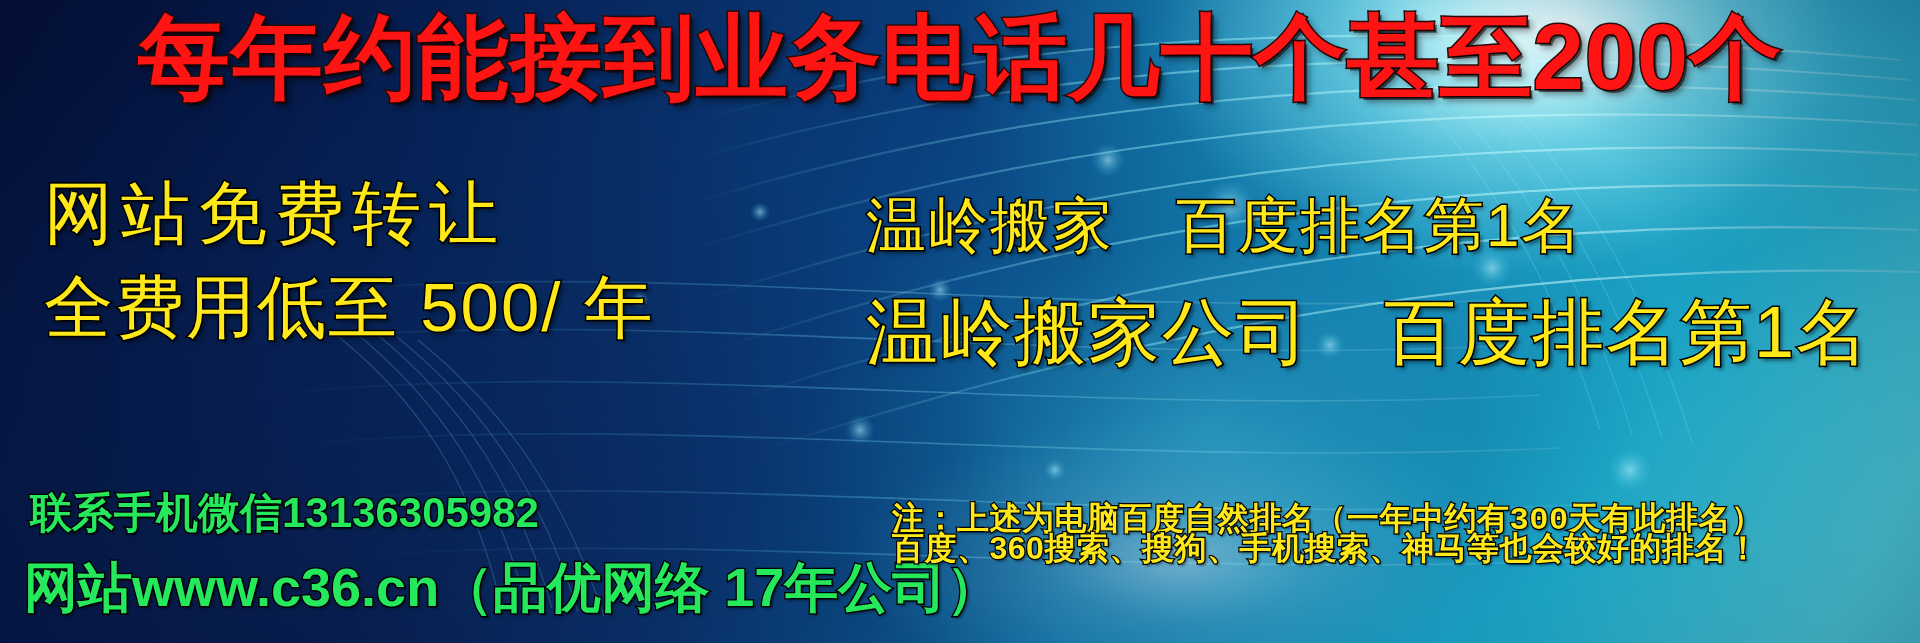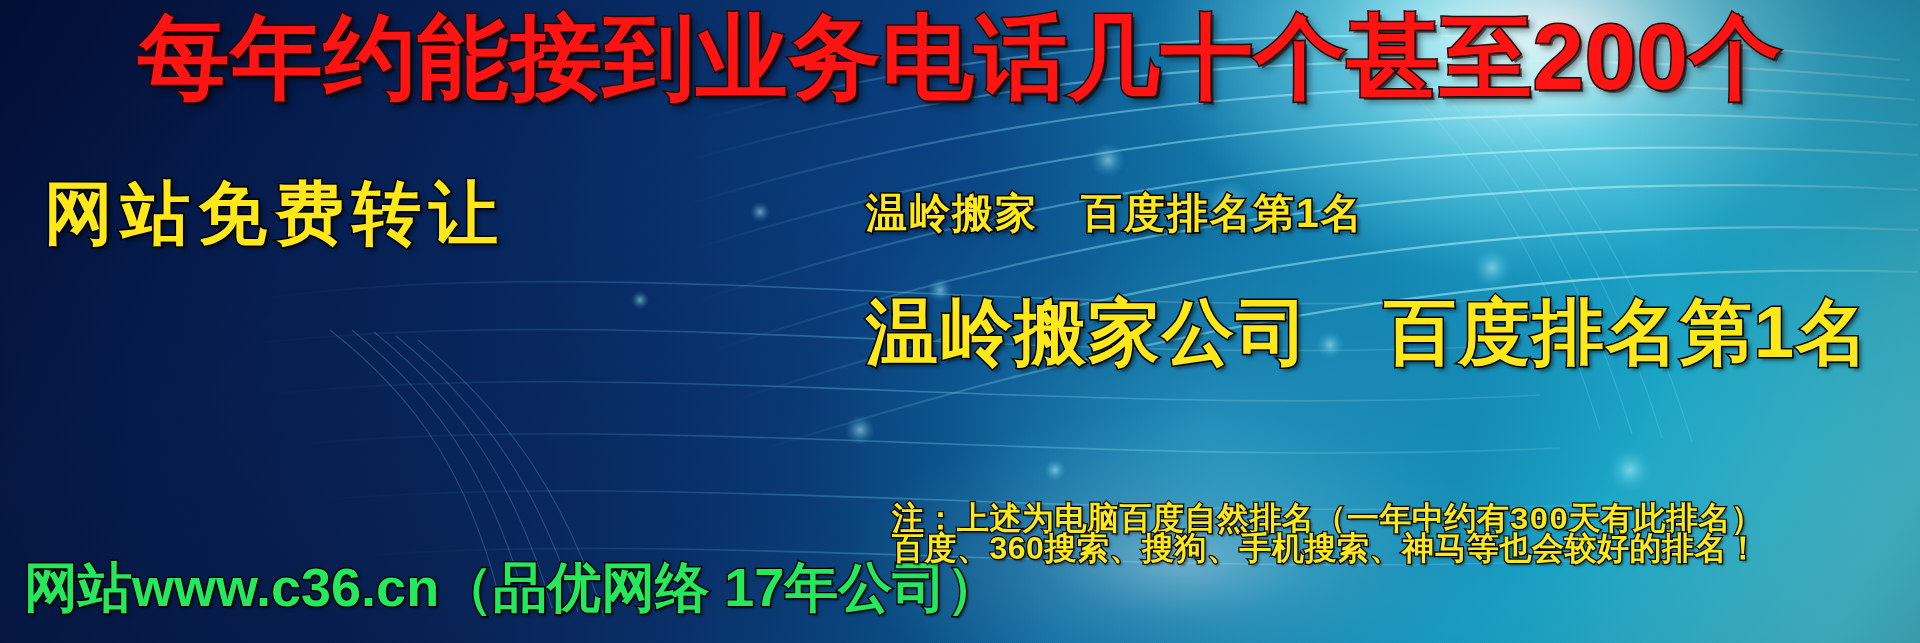--- a/index.html
+++ b/index.html
@@ -47,32 +47,32 @@
     -webkit-text-stroke: 3px #2b0b0b;
     paint-order: stroke fill;
     text-shadow:
       3px 3px 0 rgba(20,0,0,0.55),
       5px 5px 7px rgba(0,0,0,0.45);
     white-space: nowrap;
   }
 
   .yellow-line {
     position: absolute;
-    font-weight: bold;
+    font-weight: normal;
     color: #ffe81a;
     -webkit-text-stroke: 3px #000;
     paint-order: stroke fill;
     text-shadow: 3px 3px 4px rgba(0,0,0,0.6);
     white-space: nowrap;
   }
 
   .left-offer-1 { left: 44px;  top: 168px; font-size: 69px; letter-spacing: 8px; }
   .left-offer-2 { left: 44px;  top: 262px; font-size: 69px; letter-spacing: 2px; }
 
-  .right-rank-1 { left: 866px; top: 186px; font-size: 41px; letter-spacing: 2px; }
+  .right-rank-1 { left: 866px; top: 186px; font-size: 60px; letter-spacing: 2px; }
   .right-rank-2 { left: 866px; top: 285px; font-size: 72px; letter-spacing: 2px; }
 
   .green-line {
     position: absolute;
     font-weight: bold;
     color: #25e85c;
     -webkit-text-stroke: 2.6px #000;
     paint-order: stroke fill;
     text-shadow: 2px 2px 3px rgba(0,0,0,0.65);
     white-space: nowrap;
@@ -173,22 +173,24 @@
         <circle cx="640" cy="300" r="9" fill="url(#bokeh)"></circle>
         <circle cx="1055" cy="470" r="11" fill="url(#bokeh)"></circle>
       </g>
     </svg>
   </div>
   <div class="vignette"></div>
 
   <div class="headline">每年约能接到业务电话几十个甚至200个</div>
 
   <div class="yellow-line left-offer-1">网站免费转让</div>
+  <div class="yellow-line left-offer-2">全费用低至 500/ 年</div>
 
   <div class="yellow-line right-rank-1">温岭搬家　百度排名第1名</div>
   <div class="yellow-line right-rank-2">温岭搬家公司　百度排名第1名</div>
 
+  <div class="green-line contact-phone">联系手机微信13136305982</div>
   <div class="green-line contact-site">网站www.c36.cn（品优网络 17年公司）</div>
 
   <div class="note-line note-1">注：上述为电脑百度自然排名（一年中约有300天有此排名）</div>
   <div class="note-line note-2">百度、360搜索、搜狗、手机搜索、神马等也会较好的排名！</div>
 
 </div>
 
 </body></html>

